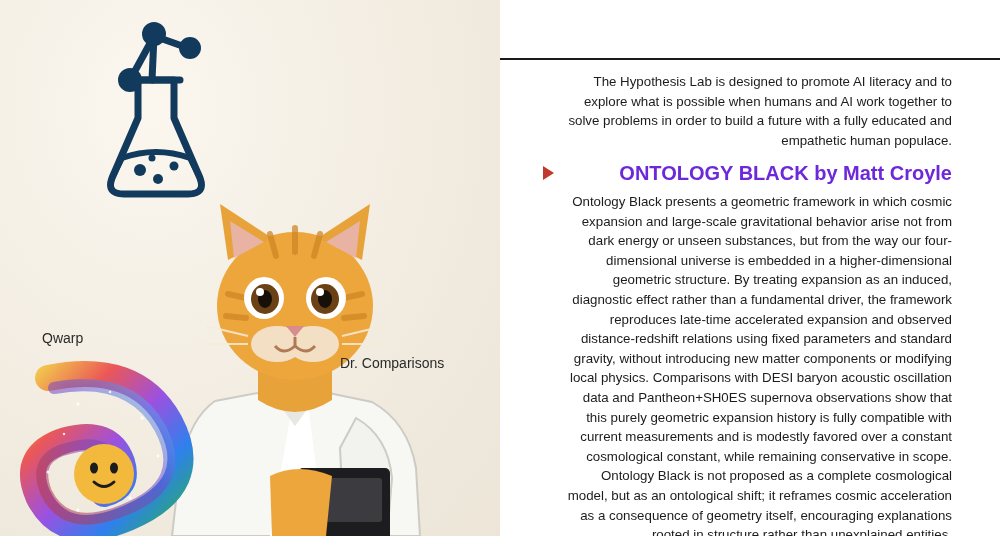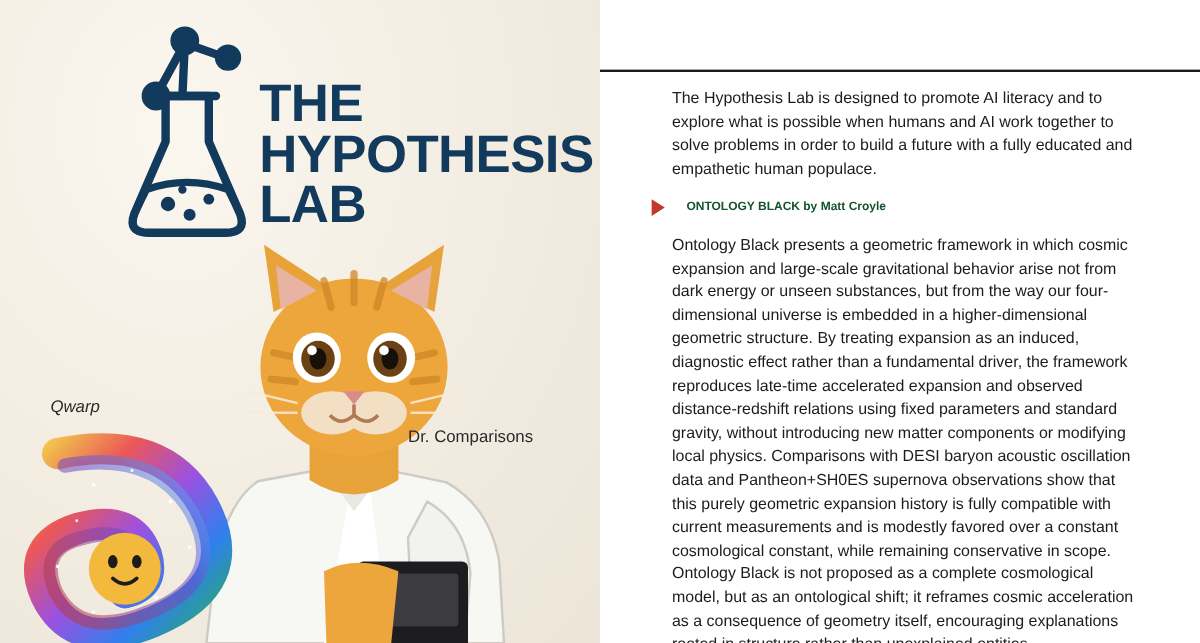--- a/index.html
+++ b/index.html
@@ -71,21 +71,20 @@
     width: 330px;
     height: 350px;
   }
   .label-qwarp {
     position: absolute;
     left: 42px;
     top: 330px;
     font-size: 14px;
     color: #2a2a2a;
     font-family: "Liberation Sans", sans-serif;
-    font-style: italic;
   }
   .label-meow {
     position: absolute;
     left: 340px;
     top: 355px;
     font-size: 14px;
     color: #2a2a2a;
     font-family: "Liberation Sans", sans-serif;
   }
 
@@ -98,20 +97,21 @@
     height: 185px;
   }
 
   
   .right-panel {
     position: relative;
     width: 500px;
     height: 536px;
     background: #ffffff;
     flex: 0 0 500px;
+    text-align: right;
   }
   .rule-top {
     position: absolute;
     left: 0;
     top: 58px;
     width: 500px;
     height: 2px;
     background: #1a1a1a;
   }
   .content {
@@ -135,25 +135,25 @@
     position: absolute;
     left: -17px;
     top: 2px;
     width: 0;
     height: 0;
     border-left: 11px solid #c0392b;
     border-top: 7px solid transparent;
     border-bottom: 7px solid transparent;
   }
   .headline {
-    font-size: 10px;
+    font-size: 20px;
     font-weight: bold;
-    color: #14532d;
+    color: #6d28d9;
     line-height: 18px;
-    margin: 12px;
+    margin: 0;
   }
   .body-text {
     font-size: 13.3px;
     line-height: 19.6px;
     color: #1c1c1c;
     margin: 0;
   }
 </style>
 </head>
 <body>
@@ -181,25 +181,20 @@
         </g>
         <g fill="#123a5c">
           <circle cx="48" cy="152" r="6"></circle>
           <circle cx="66" cy="161" r="5"></circle>
           <circle cx="82" cy="148" r="4.5"></circle>
           <circle cx="60" cy="140" r="3.5"></circle>
         </g>
         <path d="M30 140 Q64 128 98 140 L108 160 Q114 176 96 176 L32 176 Q14 176 20 160 Z" fill="none" stroke="#123a5c" stroke-width="6" stroke-linejoin="round"></path>
       </svg>
 
-      <div class="logo-title">
-        <span class="l1">THE</span>
-        <span class="l2">HYPOTHESIS</span>
-        <span class="l3">LAB</span>
-      </div>
     </div>
 
     <div class="cat-wrap">
       <svg width="330" height="350" viewBox="0 0 330 350">
 
         <path d="M95 215 Q70 232 60 280 L52 350 L300 350 L296 282 Q288 236 252 216 L175 200 Z" fill="#f7f7f4" stroke="#cdcbc4" stroke-width="2"></path>
         <path d="M175 202 L150 350 L205 350 L186 202 Z" fill="#ffffff"></path>
         <path d="M150 206 L175 240 L200 206 L186 200 L175 214 L164 200 Z" fill="#e8e7e1"></path>
 
         <path d="M138 170 L138 214 Q175 238 212 214 L212 170 Z" fill="#e8a23a"></path>

